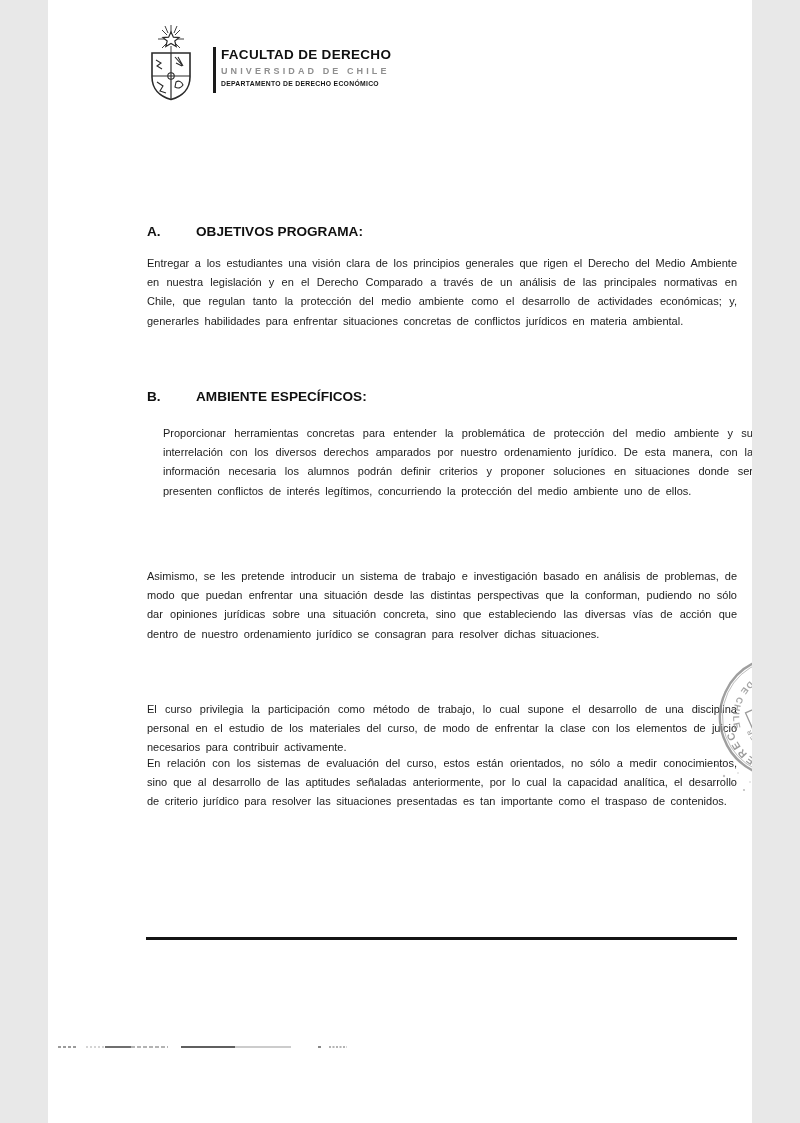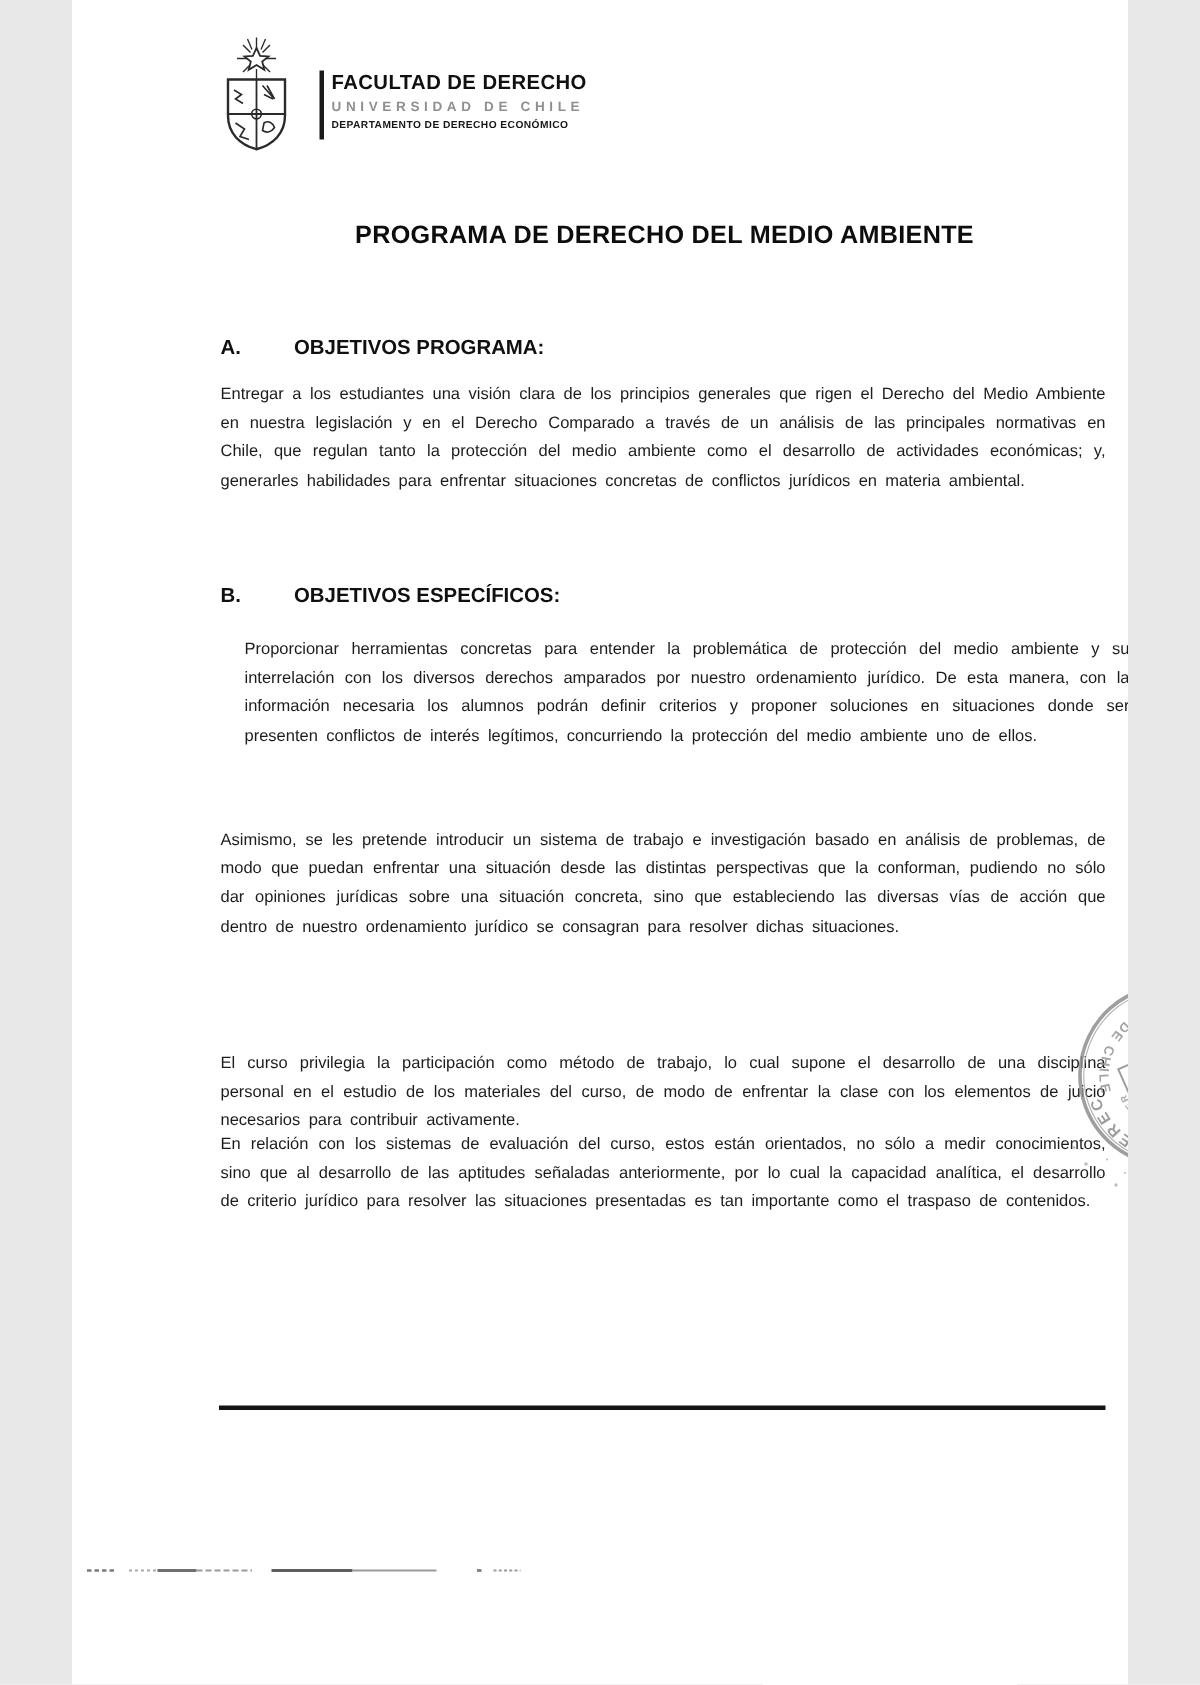--- a/index.html
+++ b/index.html
@@ -46,21 +46,21 @@
   .sec .letter { width: 49px; flex: none; }
   .para {
     position: absolute; left: 99px; width: 590px;
     text-align: justify; font-size: 11px; line-height: 19.2px;
     color: #1c1c1c; word-spacing: 2.5px;
   }
   .sec-a    { top: 222px; }
   .para-a1  { top: 254px; }
   .sec-b    { top: 387px; }
   .para-b1  { top: 424px; margin-left: 16px; }
-  .para-b2  { top: 551px; }
+  .para-b2  { top: 567px; }
   .para-b3  { top: 700px; }
   .para-b4  { top: 754px; }
   
   .hrule {
     position: absolute; left: 98px; top: 937px;
     width: 591px; height: 3px; background: #141414;
   }
   .stamp { position: absolute; left: 652px; top: 645px; opacity: 0.85; pointer-events: none; }
   .artifacts { position: absolute; left: 8px; top: 1040px; }
 </style>
@@ -97,32 +97,31 @@
       <circle cx="26" cy="54" r="3.2" stroke-width="1.1"></circle>
     </g>
   </svg>
 
   <div class="divider-bar"></div>
   <div class="org1">FACULTAD DE DERECHO</div>
   <div class="org2">UNIVERSIDAD DE CHILE</div>
   <div class="org3">DEPARTAMENTO DE DERECHO ECONÓMICO</div>
 
   <div class="title">
-    <div>PROGRAMA DE DERECHO DEL MEDIO AMBIENTE</div>
   </div>
 
   <div class="sec sec-a">
     <span class="letter">A.</span>
     <span>OBJETIVOS PROGRAMA:</span>
   </div>
   <p class="para para-a1">Entregar a los estudiantes una visión clara de los principios generales que rigen el Derecho del Medio Ambiente en nuestra legislación y en el Derecho Comparado a través de un análisis de las principales normativas en Chile, que regulan tanto la protección del medio ambiente como el desarrollo de actividades económicas; y, generarles habilidades para enfrentar situaciones concretas de conflictos jurídicos en materia ambiental.</p>
 
   <div class="sec sec-b">
     <span class="letter">B.</span>
-    <span>OBJETIVOS ESPECÍFICOS:</span>
+    <span>AMBIENTE ESPECÍFICOS:</span>
   </div>
   <p class="para para-b1">Proporcionar herramientas concretas para entender la problemática de protección del medio ambiente y su interrelación con los diversos derechos amparados por nuestro ordenamiento jurídico. De esta manera, con la información necesaria los alumnos podrán definir criterios y proponer soluciones en situaciones donde ser presenten conflictos de interés legítimos, concurriendo la protección del medio ambiente uno de ellos.</p>
   <p class="para para-b2">Asimismo, se les pretende introducir un sistema de trabajo e investigación basado en análisis de problemas, de modo que puedan enfrentar una situación desde las distintas perspectivas que la conforman, pudiendo no sólo dar opiniones jurídicas sobre una situación concreta, sino que estableciendo las diversas vías de acción que dentro de nuestro ordenamiento jurídico se consagran para resolver dichas situaciones.</p>
   <p class="para para-b3">El curso privilegia la participación como método de trabajo, lo cual supone el desarrollo de una disciplina personal en el estudio de los materiales del curso, de modo de enfrentar la clase con los elementos de juicio necesarios para contribuir activamente.</p>
   <p class="para para-b4">En relación con los sistemas de evaluación del curso, estos están orientados, no sólo a medir conocimientos, sino que al desarrollo de las aptitudes señaladas anteriormente, por lo cual la capacidad analítica, el desarrollo de criterio jurídico para resolver las situaciones presentadas es tan importante como el traspaso de contenidos.</p>
 
   <div class="hrule"></div>
 
   <svg class="stamp" width="150" height="170" viewBox="0 0 150 170">
     <defs>

